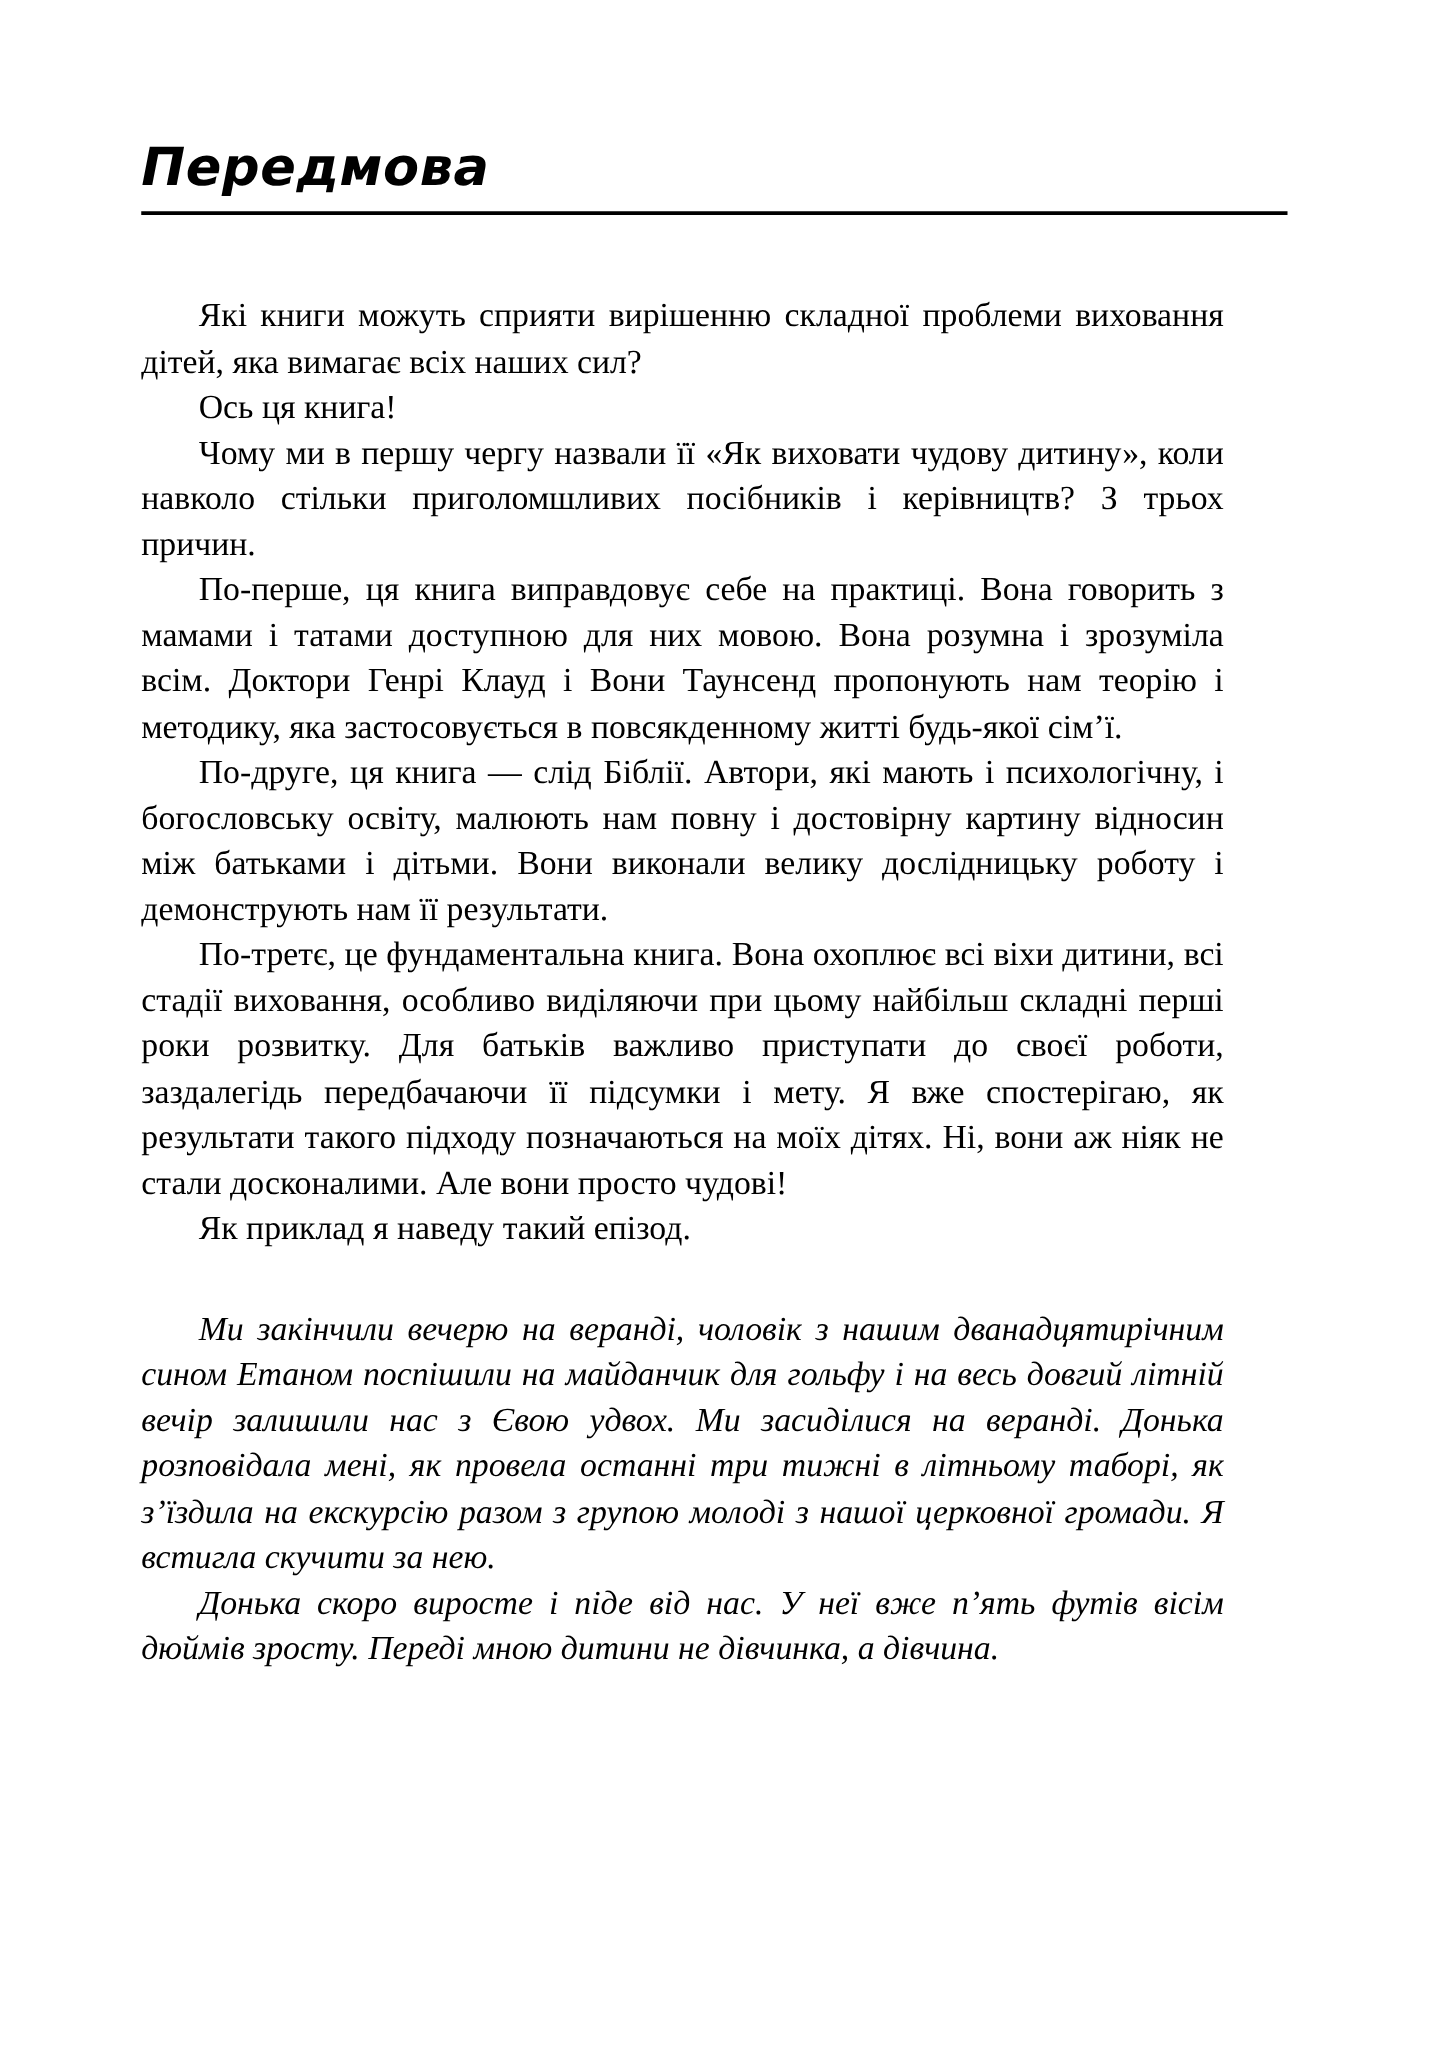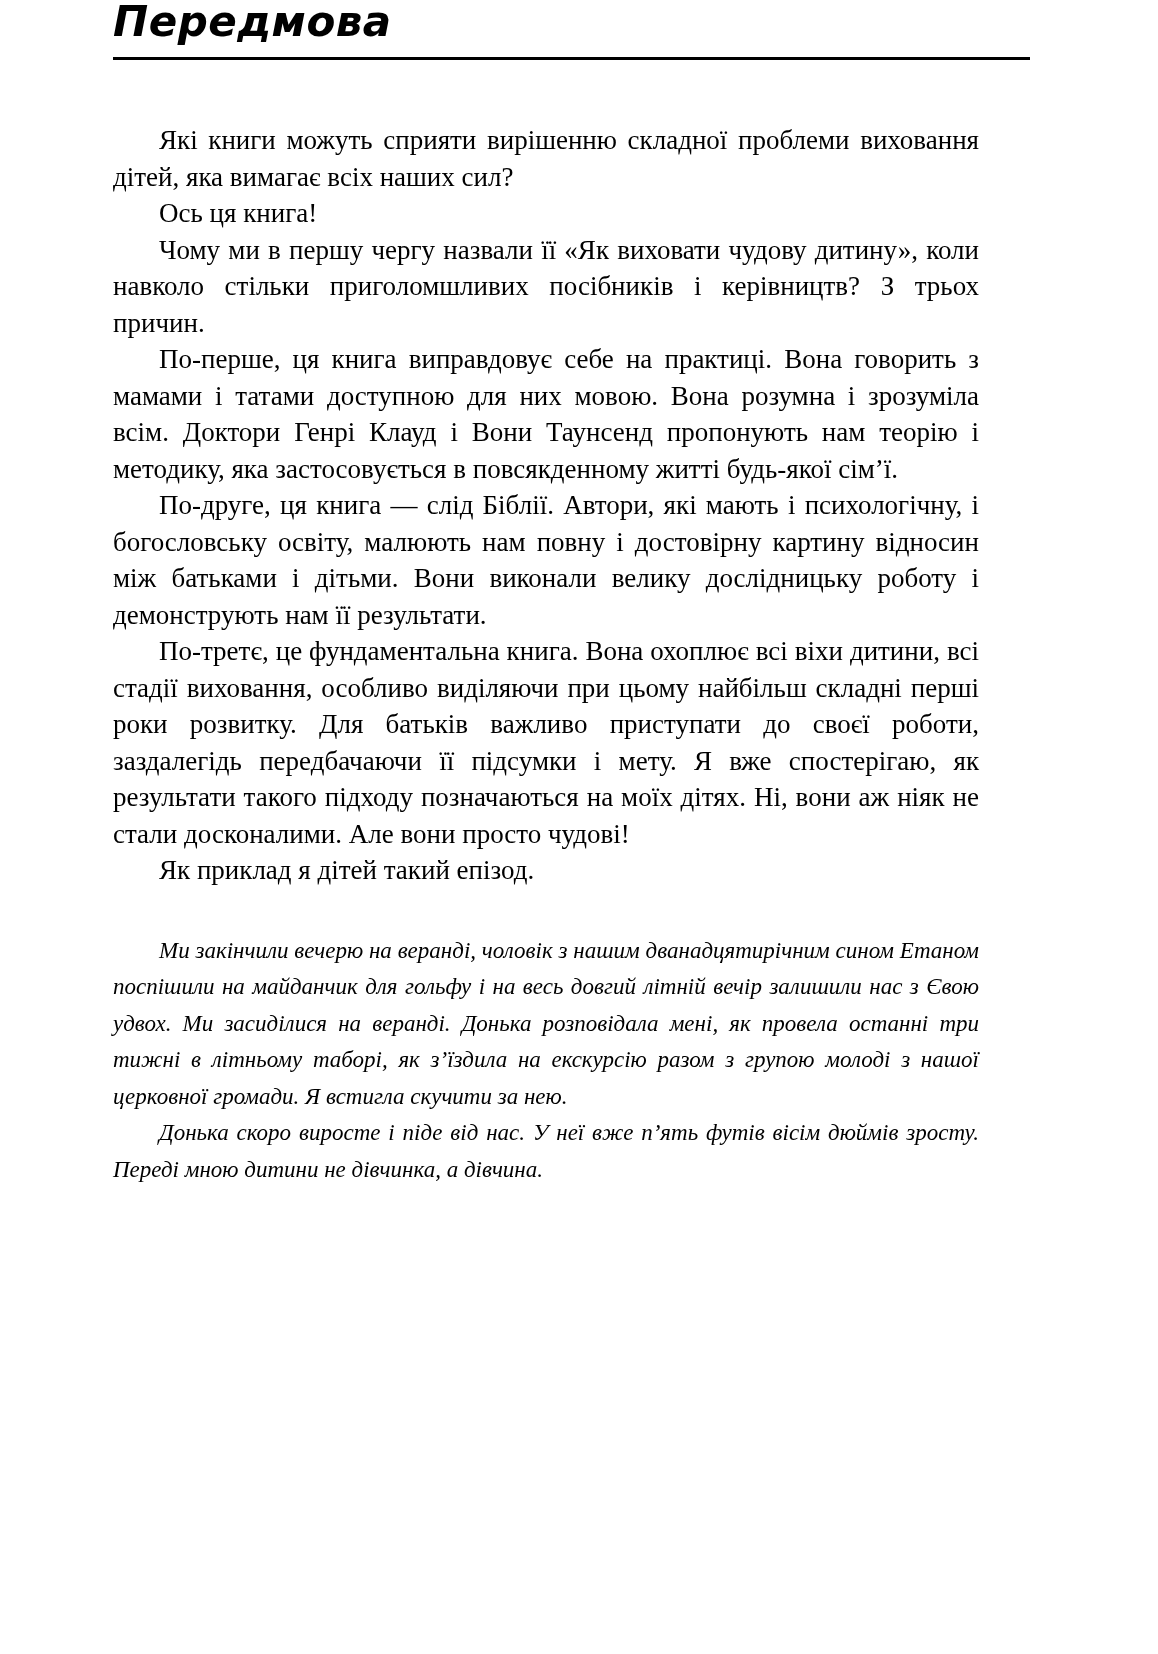--- a/index.html
+++ b/index.html
@@ -29,20 +29,21 @@
   
   .chapter-title {
     font-family: "DejaVu Sans", "Liberation Sans", sans-serif;
     font-style: italic;
     font-weight: 700;
     font-size: 42px;
     line-height: 1.05;
     letter-spacing: 0.5px;
     color: #000000;
     margin: 0;
+    padding-top: 112px;
     white-space: pre;
   }
 
   .title-rule {
     border: 0;
     border-top: 3px solid #000000;
     margin: 13px 0 0 0;
     width: 917px;
   }
 
@@ -65,21 +66,21 @@
   }
 
   
   .anecdote-block {
     margin-top: 44px;
   }
 
   p.para-italic {
     font-family: "Liberation Serif", "DejaVu Serif", serif;
     font-style: italic;
-    font-size: 23px;
+    font-size: 27px;
     line-height: 36.5px;
     color: #000000;
     text-align: justify;
     text-justify: inter-word;
     margin: 0;
     text-indent: 46px;
     -webkit-hyphens: none;
     hyphens: none;
   }
 </style>
@@ -93,21 +94,21 @@
 
     <hr class="title-rule">
 
     <div class="body-block">
       <p class="para">Які книги можуть сприяти вирішенню складної проблеми виховання дітей, яка вимагає всіх наших сил?</p>
       <p class="para">Ось ця книга!</p>
       <p class="para">Чому ми в першу чергу назвали її «Як виховати чудову дитину», коли навколо стільки приголомшливих посібників і керівництв? З трьох причин.</p>
       <p class="para">По-перше, ця книга виправдовує себе на практиці. Вона говорить з мамами і татами доступною для них мовою. Вона розумна і зрозуміла всім. Доктори Генрі Клауд і Вони Таунсенд пропонують нам теорію і методику, яка застосовується в повсякденному житті будь-якої сім’ї.</p>
       <p class="para">По-друге, ця книга — слід Біблії. Автори, які мають і психологічну, і богословську освіту, малюють нам повну і достовірну картину відносин між батьками і дітьми. Вони виконали велику дослідницьку роботу і демонструють нам її результати.</p>
       <p class="para">По-третє, це фундаментальна книга. Вона охоплює всі віхи дитини, всі стадії виховання, особливо виділяючи при цьому найбільш складні перші роки розвитку. Для батьків важливо приступати до своєї роботи, заздалегідь передбачаючи її підсумки і мету. Я вже спостерігаю, як результати такого підходу позначаються на моїх дітях. Ні, вони аж ніяк не стали досконалими. Але вони просто чудові!</p>
-      <p class="para">Як приклад я дітей такий епізод.</p>
+      <p class="para">Як приклад я наведу такий епізод.</p>
     </div>
 
     <div class="anecdote-block">
       <p class="para-italic">Ми закінчили вечерю на веранді, чоловік з нашим дванадцятирічним сином Етаном поспішили на майданчик для гольфу і на весь довгий літній вечір залишили нас з Євою удвох. Ми засиділися на веранді. Донька розповідала мені, як провела останні три тижні в літньому таборі, як з’їздила на екскурсію разом з групою молоді з нашої церковної громади. Я встигла скучити за нею.</p>
       <p class="para-italic">Донька скоро виросте і піде від нас. У неї вже п’ять футів вісім дюймів зросту. Переді мною дитини не дівчинка, а дівчина.</p>
     </div>
 
   </div>
 </div>
 

